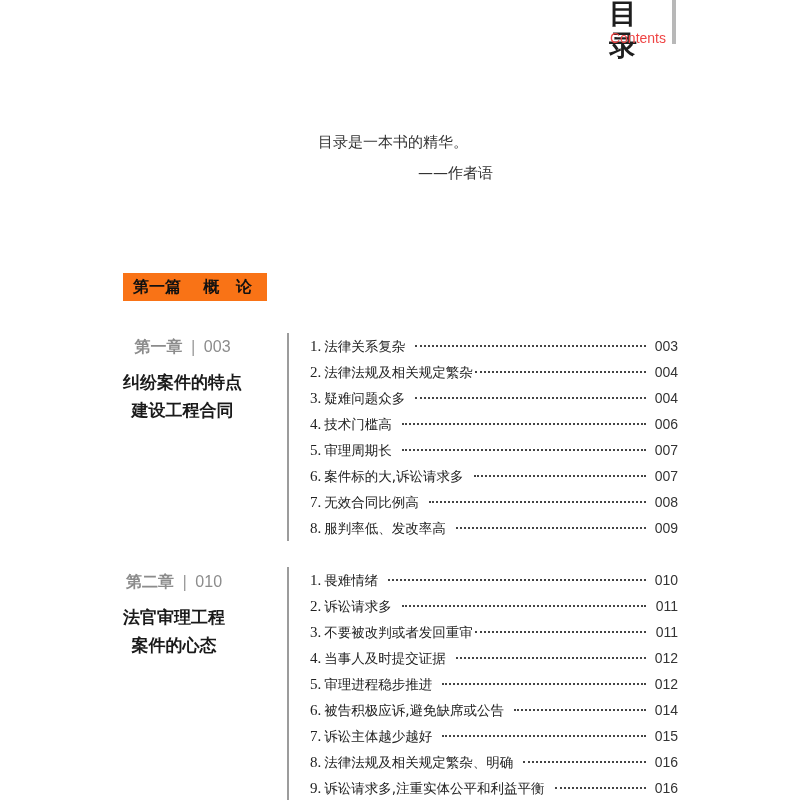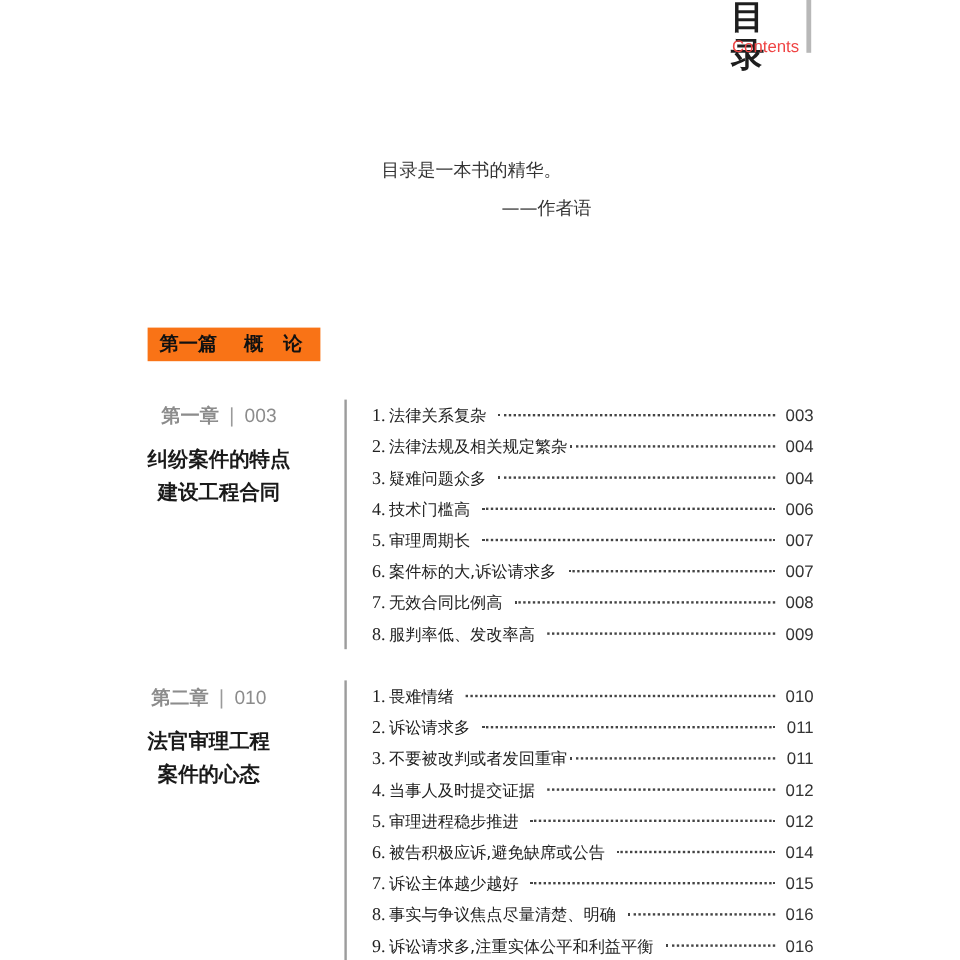--- a/index.html
+++ b/index.html
@@ -275,21 +275,21 @@
     <span class="toc-page">014</span>
   </div>
   <div class="toc-row">
     <span class="toc-num">7.</span>
     <span class="toc-text">诉讼主体越少越好</span>
     <span class="toc-dots"></span>
     <span class="toc-page">015</span>
   </div>
   <div class="toc-row">
     <span class="toc-num">8.</span>
-    <span class="toc-text">事实与争议焦点尽量清楚、明确</span>
+    <span class="toc-text">法律法规及相关规定繁杂、明确</span>
     <span class="toc-dots"></span>
     <span class="toc-page">016</span>
   </div>
   <div class="toc-row">
     <span class="toc-num">9.</span>
     <span class="toc-text">诉讼请求多,注重实体公平和利益平衡</span>
     <span class="toc-dots"></span>
     <span class="toc-page">016</span>
   </div>
 </div>

